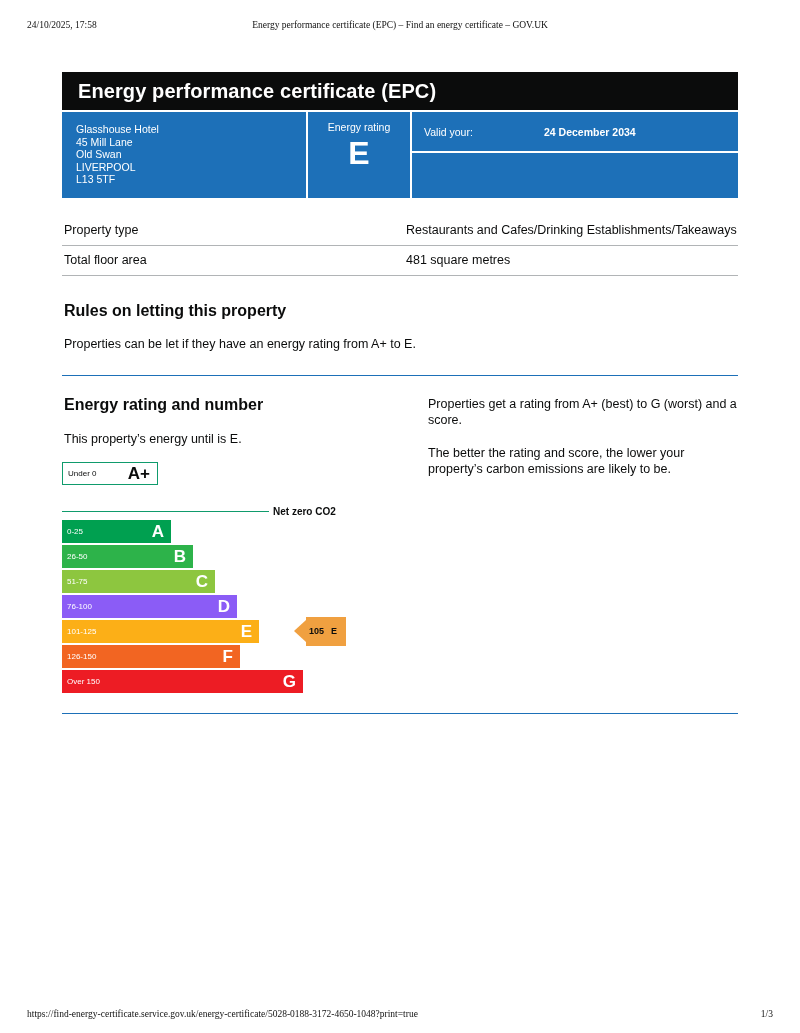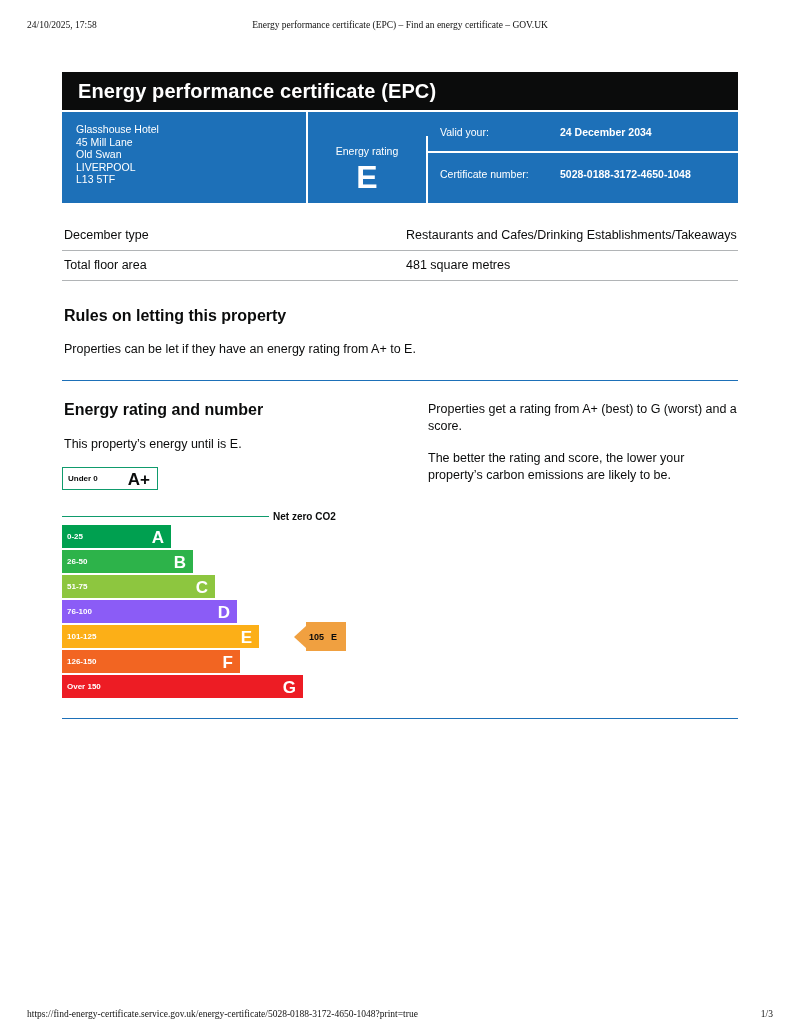--- a/index.html
+++ b/index.html
@@ -96,26 +96,25 @@
   }
   .summary-address {
     width: 246px;
     box-sizing: border-box;
     padding: 11px 12px 12px 14px;
     border-right: 2px solid #ffffff;
     font-size: 10.5px;
     line-height: 12.6px;
   }
   .summary-rating {
-    width: 120px;
+    width: 104px;
     box-sizing: border-box;
     padding: 9px 6px 8px 6px;
     text-align: center;
     border-right: 2px solid #ffffff;
-    margin-top: 24px;
   }
   .summary-rating .rating-label {
     font-size: 10.5px;
     line-height: 12px;
   }
   .summary-rating .rating-letter {
     font-size: 32px;
     font-weight: bold;
     line-height: 36px;
     margin-top: 2px;
@@ -228,21 +227,21 @@
     position: absolute;
     left: 0;
     height: 23px;
     box-sizing: border-box;
     color: #ffffff;
     display: flex;
     align-items: center;
   }
   .band .band-range {
     font-size: 8px;
-    font-weight: bold;
+    font-weight: normal;
     padding-left: 5px;
   }
   .band .band-letter {
     position: absolute;
     right: 7px;
     top: 50%;
     transform: translateY(-50%);
     font-size: 17px;
     font-weight: bold;
     line-height: 17px;
@@ -328,30 +327,26 @@
     </div>
     <div class="summary-rating">
       <div class="rating-label">Energy rating</div>
       <div class="rating-letter">E</div>
     </div>
     <div class="summary-right">
       <div class="summary-row first">
         <div class="srow-label">Valid your:</div>
         <div class="srow-value">24 December 2034</div>
       </div>
-      <div class="summary-row">
-        <div class="srow-label">Certificate number:</div>
-        <div class="srow-value">5028-0188-3172-4650-1048</div>
-      </div>
     </div>
   </div>
 
   <div class="detail-table">
     <div class="detail-row">
-      <div class="dt-key">December type</div>
+      <div class="dt-key">Property type</div>
       <div class="dt-val">Restaurants and Cafes/Drinking Establishments/Takeaways</div>
     </div>
     <div class="detail-row">
       <div class="dt-key">Total floor area</div>
       <div class="dt-val">481 square metres</div>
     </div>
   </div>
 
   <h2 class="section">Rules on letting this property</h2>
   <p class="body">Properties can be let if they have an energy rating from A+ to E.</p>

